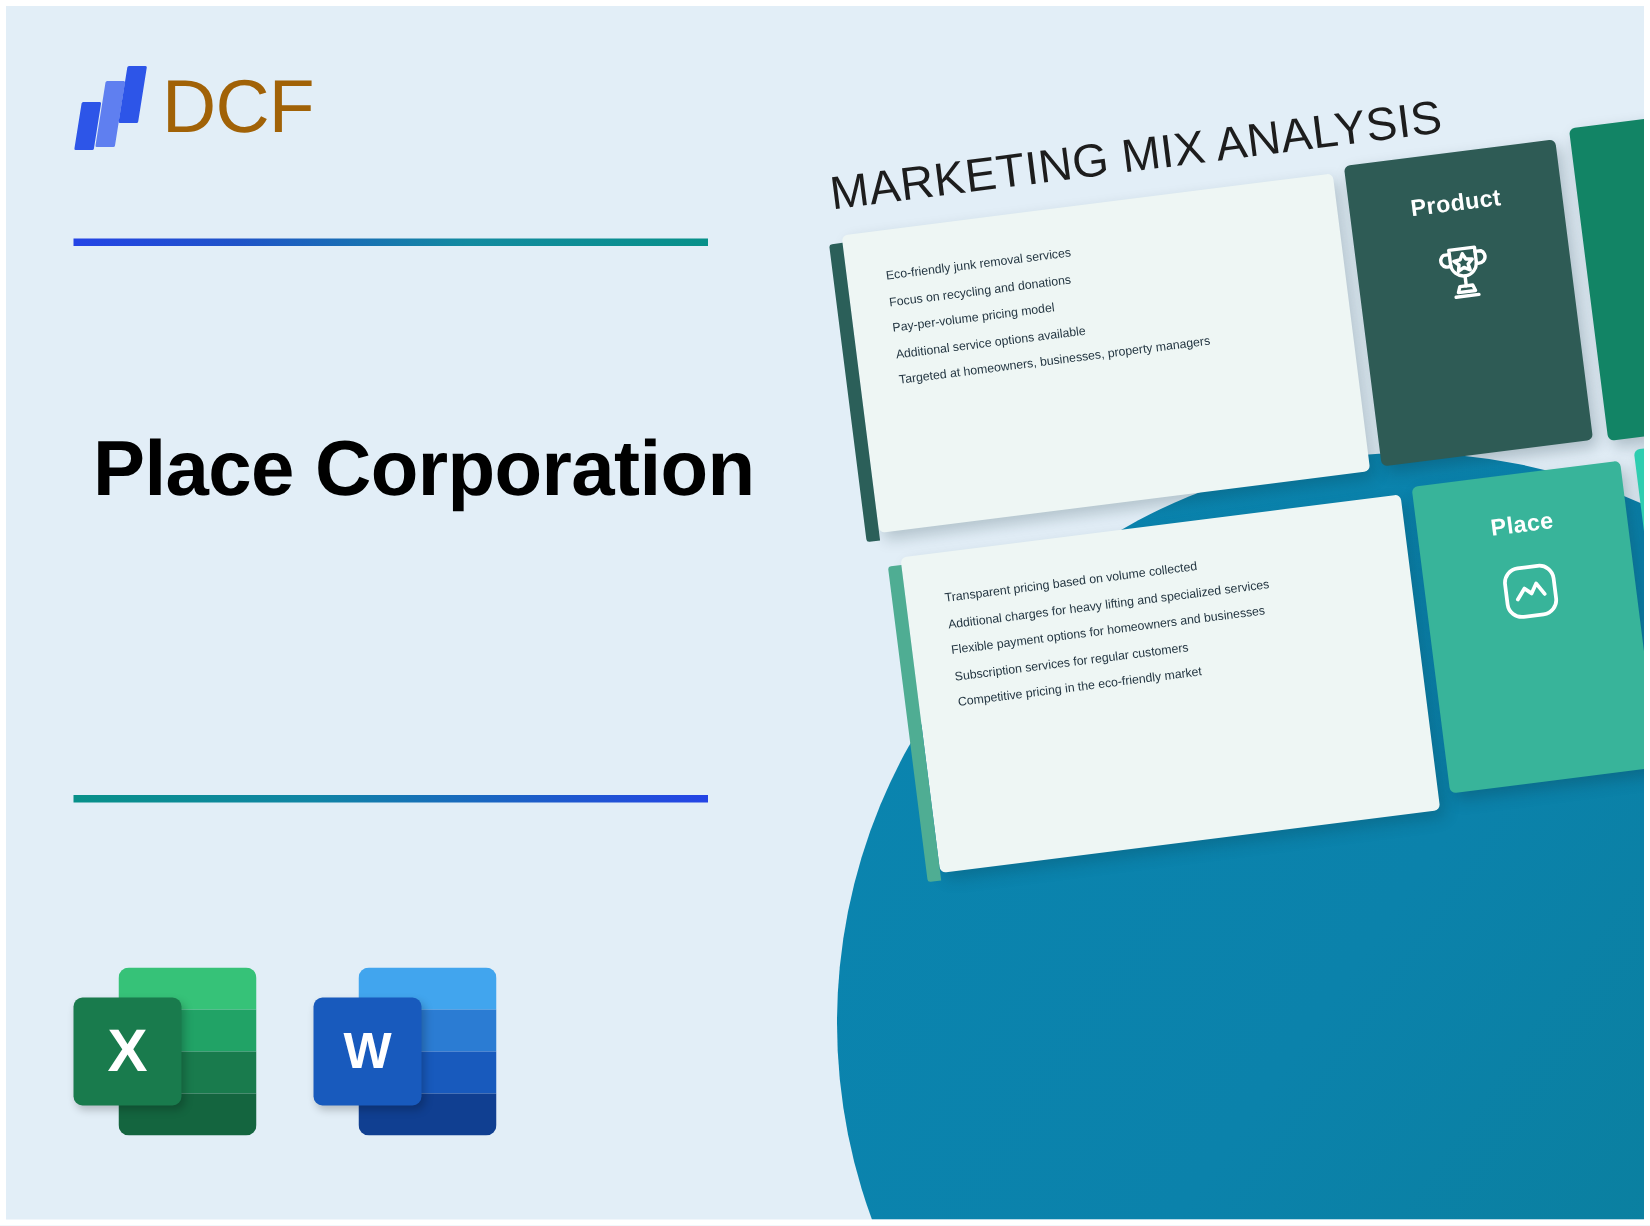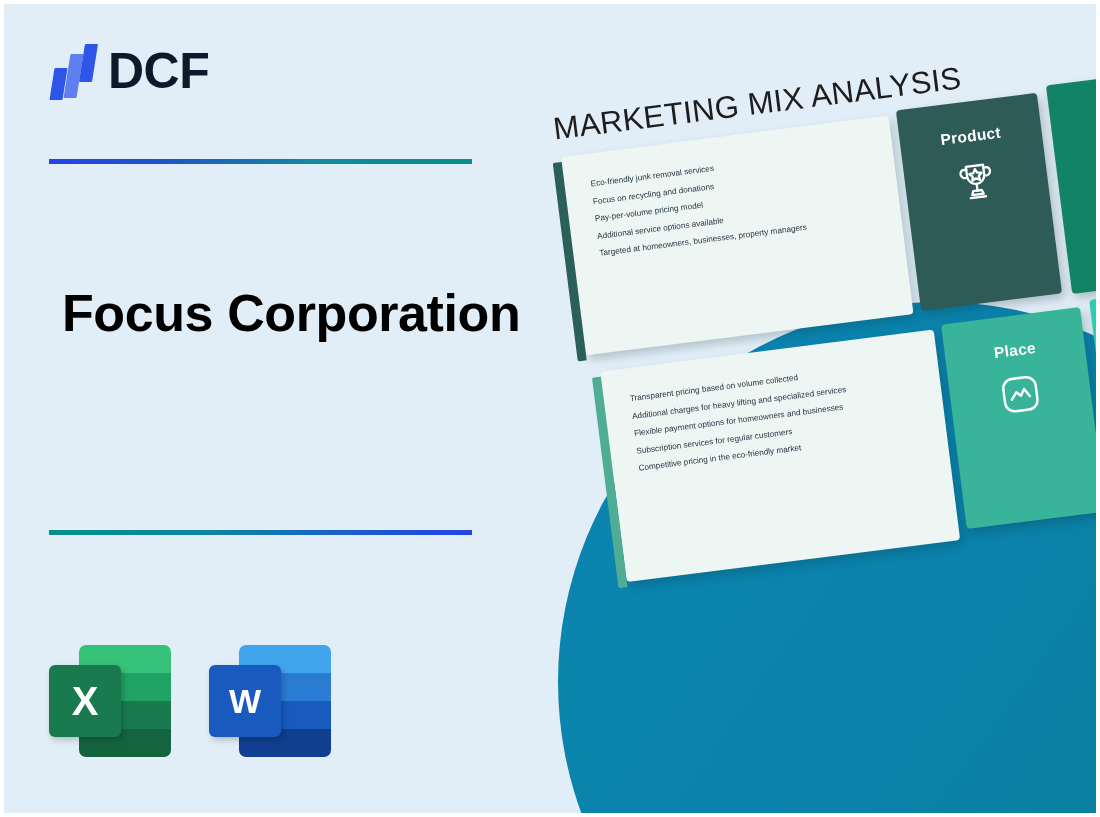--- a/index.html
+++ b/index.html
@@ -18,21 +18,21 @@
 
   
   .logo-wrap{position:absolute;left:44px;top:38px;width:260px;height:62px;}
   .logo-bars{position:absolute;left:0;top:0;width:52px;height:58px;}
   .bar{position:absolute;width:13px;border-radius:1px;transform:skewX(-9deg);}
   .bar.b1{left:4px;top:26px;height:32px;background:#2d55e8;}
   .bar.b2{left:19px;top:12px;height:44px;background:#5f7ff0;}
   .bar.b3{left:34px;top:2px;height:38px;background:#2d55e8;}
   .logo-text{
     position:absolute;left:60px;top:-2px;
-    font-size:50px;font-weight:700;color:#0f172a;
+    font-size:50px;font-weight:400;color:#a16207;
     letter-spacing:-0.5px;line-height:62px;
   }
 
   .rule{position:absolute;left:45px;width:423px;height:5px;}
   .rule.top{top:155px;background:linear-gradient(90deg,#2444e6 0%,#1f53c8 26%,#128aa0 62%,#079089 100%);}
   .rule.bottom{top:526px;background:linear-gradient(90deg,#079089 0%,#0f84a4 38%,#1d59cc 76%,#2444e6 100%);}
 
   .title{
     position:absolute;left:58px;top:278px;width:500px;
     font-size:52px;font-weight:700;color:#000;
@@ -142,21 +142,21 @@
       <span class="bar b1"></span>
         <span class="bar b2"></span>
         <span class="bar b3"></span>
     </div>
     <div class="logo-text">DCF</div>
   </div>
 
   <div class="rule top"></div>
 
   <div class="title">
-    <span>Focus Corporation</span>
+    <span>Place Corporation</span>
   </div>
 
   <div class="rule bottom"></div>
 
   <div class="office-icons">
     <div class="doc-icon excel">
       <div class="sheet">
           <i></i>
           <i></i>
           <i></i>

